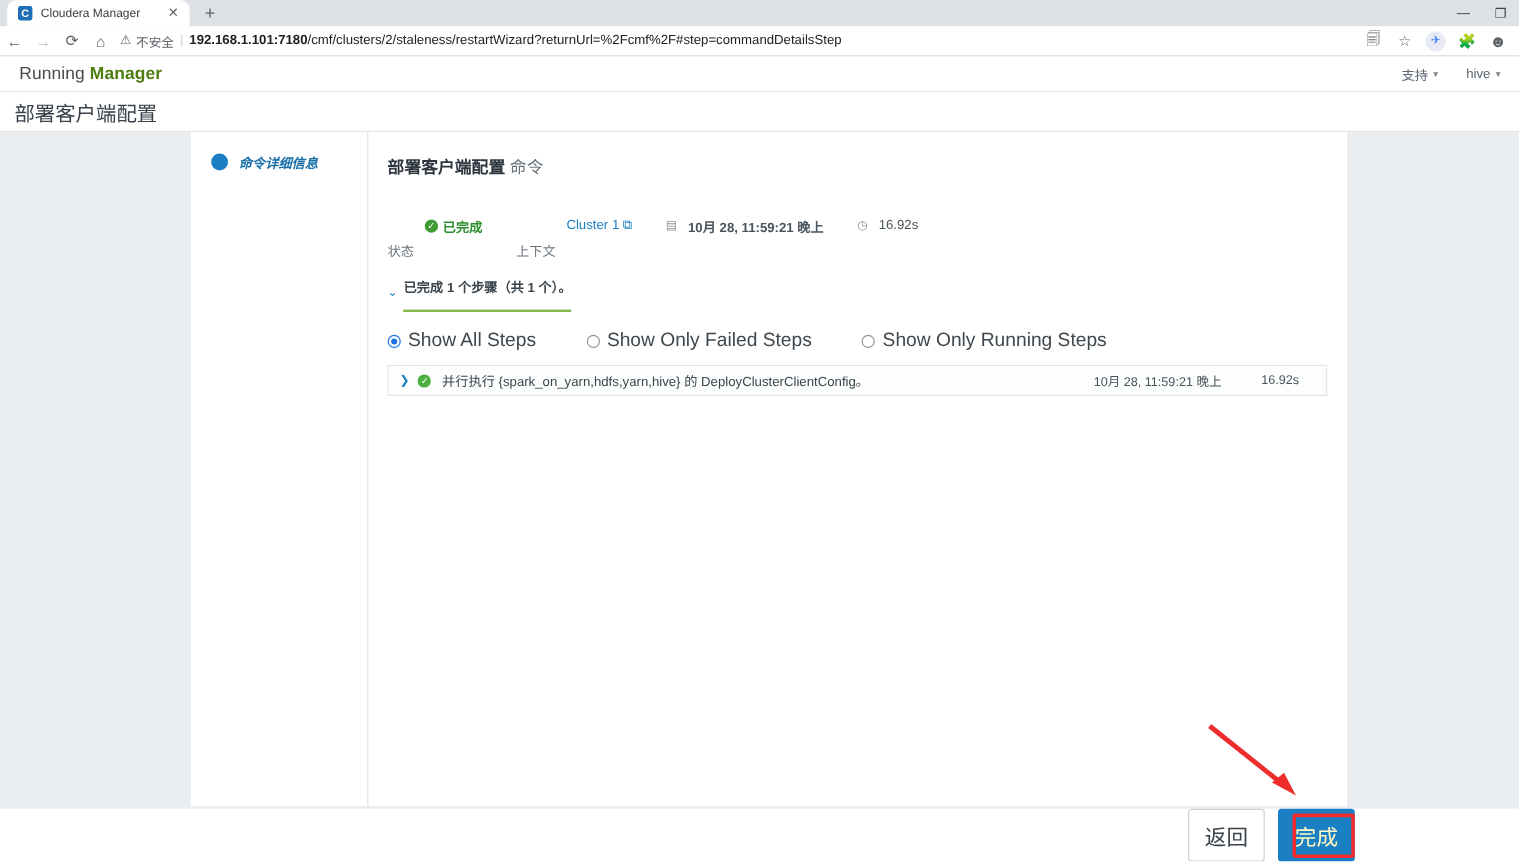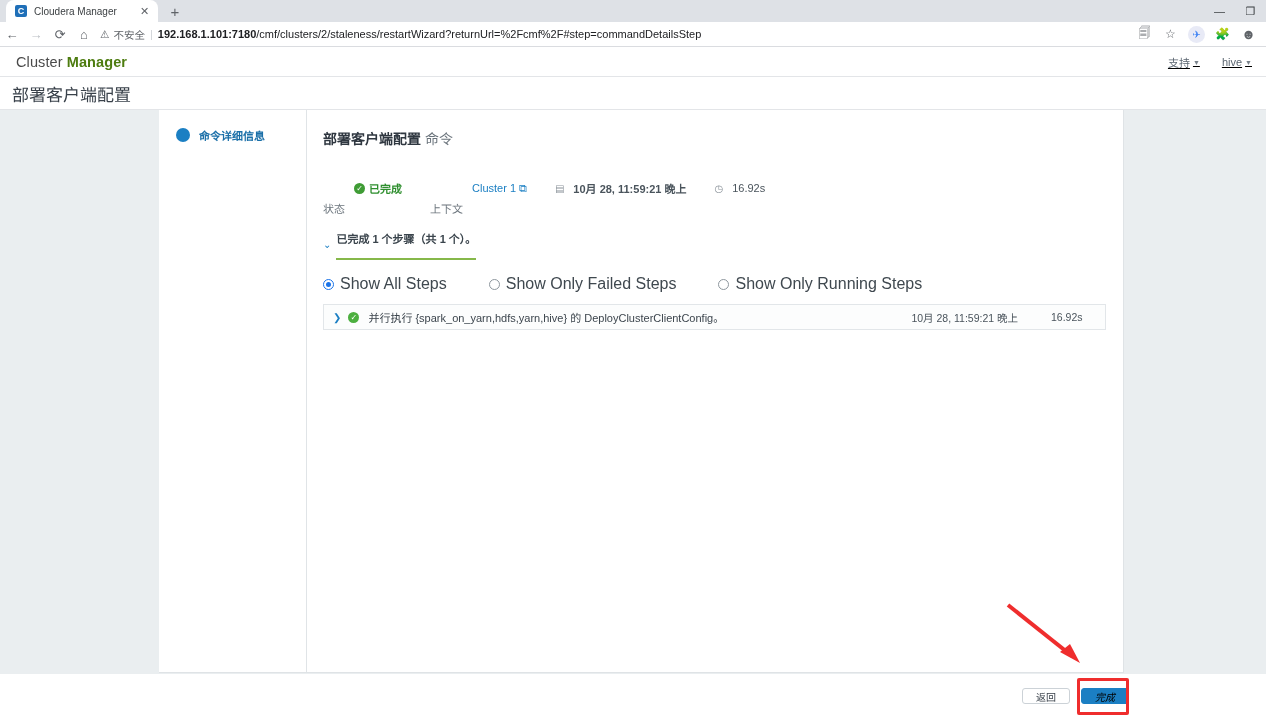--- a/index.html
+++ b/index.html
@@ -96,21 +96,21 @@
   
   .cm-header {
     position: absolute; top: 48px; left: 0; width: 1266px; height: 29px;
     background: #ffffff;
     border-bottom: 1px solid #e3e5e8;
     display: flex; align-items: center; justify-content: space-between;
     padding: 0 14px 0 16px;
   }
   .cm-brand { font-size: 14.5px; color: #4a4a4a; letter-spacing: .1px; }
   .cm-brand b { color: #4d7c0f; font-weight: 700; }
-  .cm-header-right { display: flex; align-items: center; gap: 22px; text-decoration: underline; }
+  .cm-header-right { display: flex; align-items: center; gap: 22px; }
   .cm-header-link {
     font-size: 11px; color: #5a6570;
     display: flex; align-items: center; gap: 3px;
   }
   .caret-dn { font-size: 7px; color: #7a838c; line-height: 1; }
 
   .cm-pagetitle-bar {
     position: absolute; top: 77px; left: 0; width: 1266px; height: 33px;
     background: #ffffff;
     border-bottom: 1px solid #e3e5e8;
@@ -136,21 +136,21 @@
     padding-top: 17px;
   }
   .wiz-step {
     display: flex; align-items: center; gap: 9px;
     padding-left: 17px;
   }
   .wiz-step-dot {
     width: 14px; height: 14px; flex: 0 0 14px;
     border-radius: 50%; background: #1b7fc3;
   }
-  .wiz-step-label { font-size: 11px; color: #1a6fa8; font-weight: 700; }
+  .wiz-step-label { font-size: 11px; color: #1a6fa8; font-weight: 700; font-style: italic; }
 
   .wiz-content { flex: 1; padding: 18px 0 0 16px; }
 
   .cmd-title { font-size: 14px; color: #39414a; margin-bottom: 12px; }
   .cmd-title b { font-weight: 700; color: #2f3740; }
   .cmd-title span.sub { color: #6b747c; font-weight: 400; }
 
   .cmd-meta {
     display: flex; align-items: center; gap: 9px;
     font-size: 11px; color: #4a545c; margin-bottom: 14px;
@@ -220,26 +220,26 @@
   .step-dur { color: #4a545c; font-size: 10.5px; width: 44px; }
 
   
   .wiz-footer {
     position: absolute; top: 674px; left: 0; width: 1266px; height: 44px;
     background: #ffffff;
     display: flex; align-items: center; justify-content: flex-end;
     gap: 11px; padding-right: 137px;
   }
   .btn {
-    height: 16px; min-width: 46px; padding: 0 13px;
-    font-size: 10px; border-radius: 3px;
+    height: 44px; min-width: 46px; padding: 0 13px;
+    font-size: 18px; border-radius: 3px;
     display: flex; align-items: center; justify-content: center;
   }
   .btn-secondary { background: #fff; border: 1px solid #ccd2d7; color: #39414a; }
-  .btn-primary { background: #1b7fc3; border: 1px solid #1b7fc3; color: #000000; font-style: italic; }
+  .btn-primary { background: #1b7fc3; border: 1px solid #1b7fc3; color: #fef9c3; }
 
   .annot-box {
     position: absolute; left: 1077px; top: 678px;
     width: 52px; height: 37px;
     border: 3px solid #ef2d2d; border-radius: 2px;
     pointer-events: none;
   }
   .annot-arrow {
     position: absolute; left: 1000px; top: 600px;
     width: 100px; height: 68px;
@@ -278,21 +278,21 @@
   <div class="toolbar-icons">
     <div class="tb-icon">🗐</div>
     <div class="tb-icon">☆</div>
     <div class="tb-icon ext-blue">✈</div>
     <div class="tb-icon">🧩</div>
     <div class="tb-icon profile">☻</div>
   </div>
 </div>
 
 <div class="cm-header">
-  <div class="cm-brand"><span>Cluster</span> <b>Manager</b></div>
+  <div class="cm-brand"><span>Running</span> <b>Manager</b></div>
   <div class="cm-header-right">
     <div class="cm-header-link">
       <span>支持</span>
       <span class="caret-dn">▼</span>
     </div>
     <div class="cm-header-link">
       <span>hive</span>
       <span class="caret-dn">▼</span>
     </div>
   </div>

